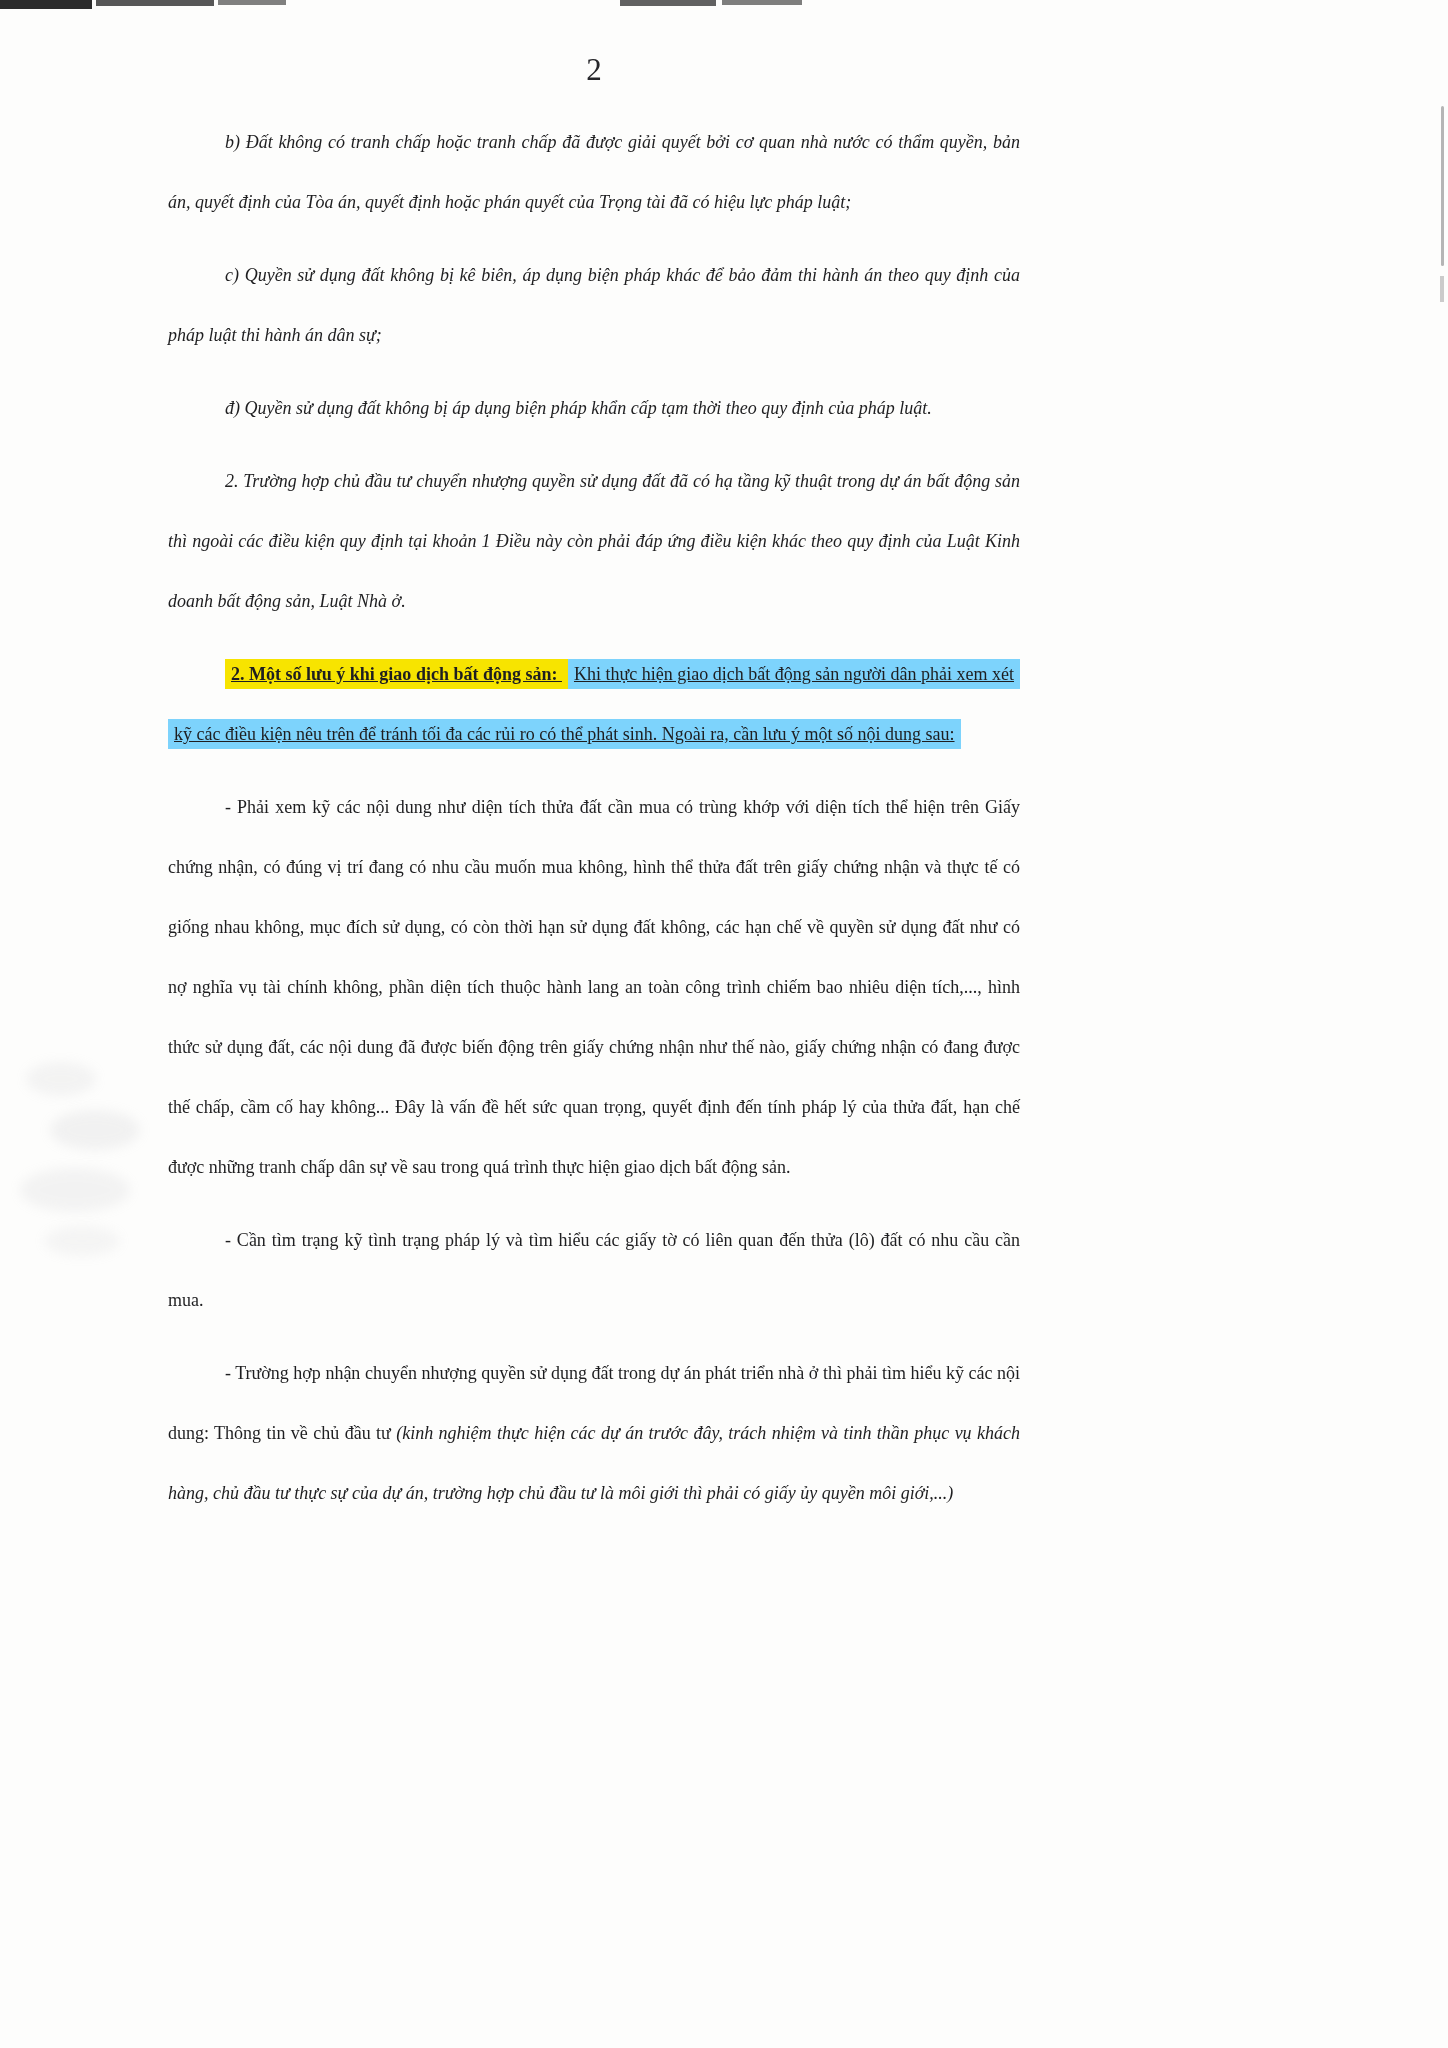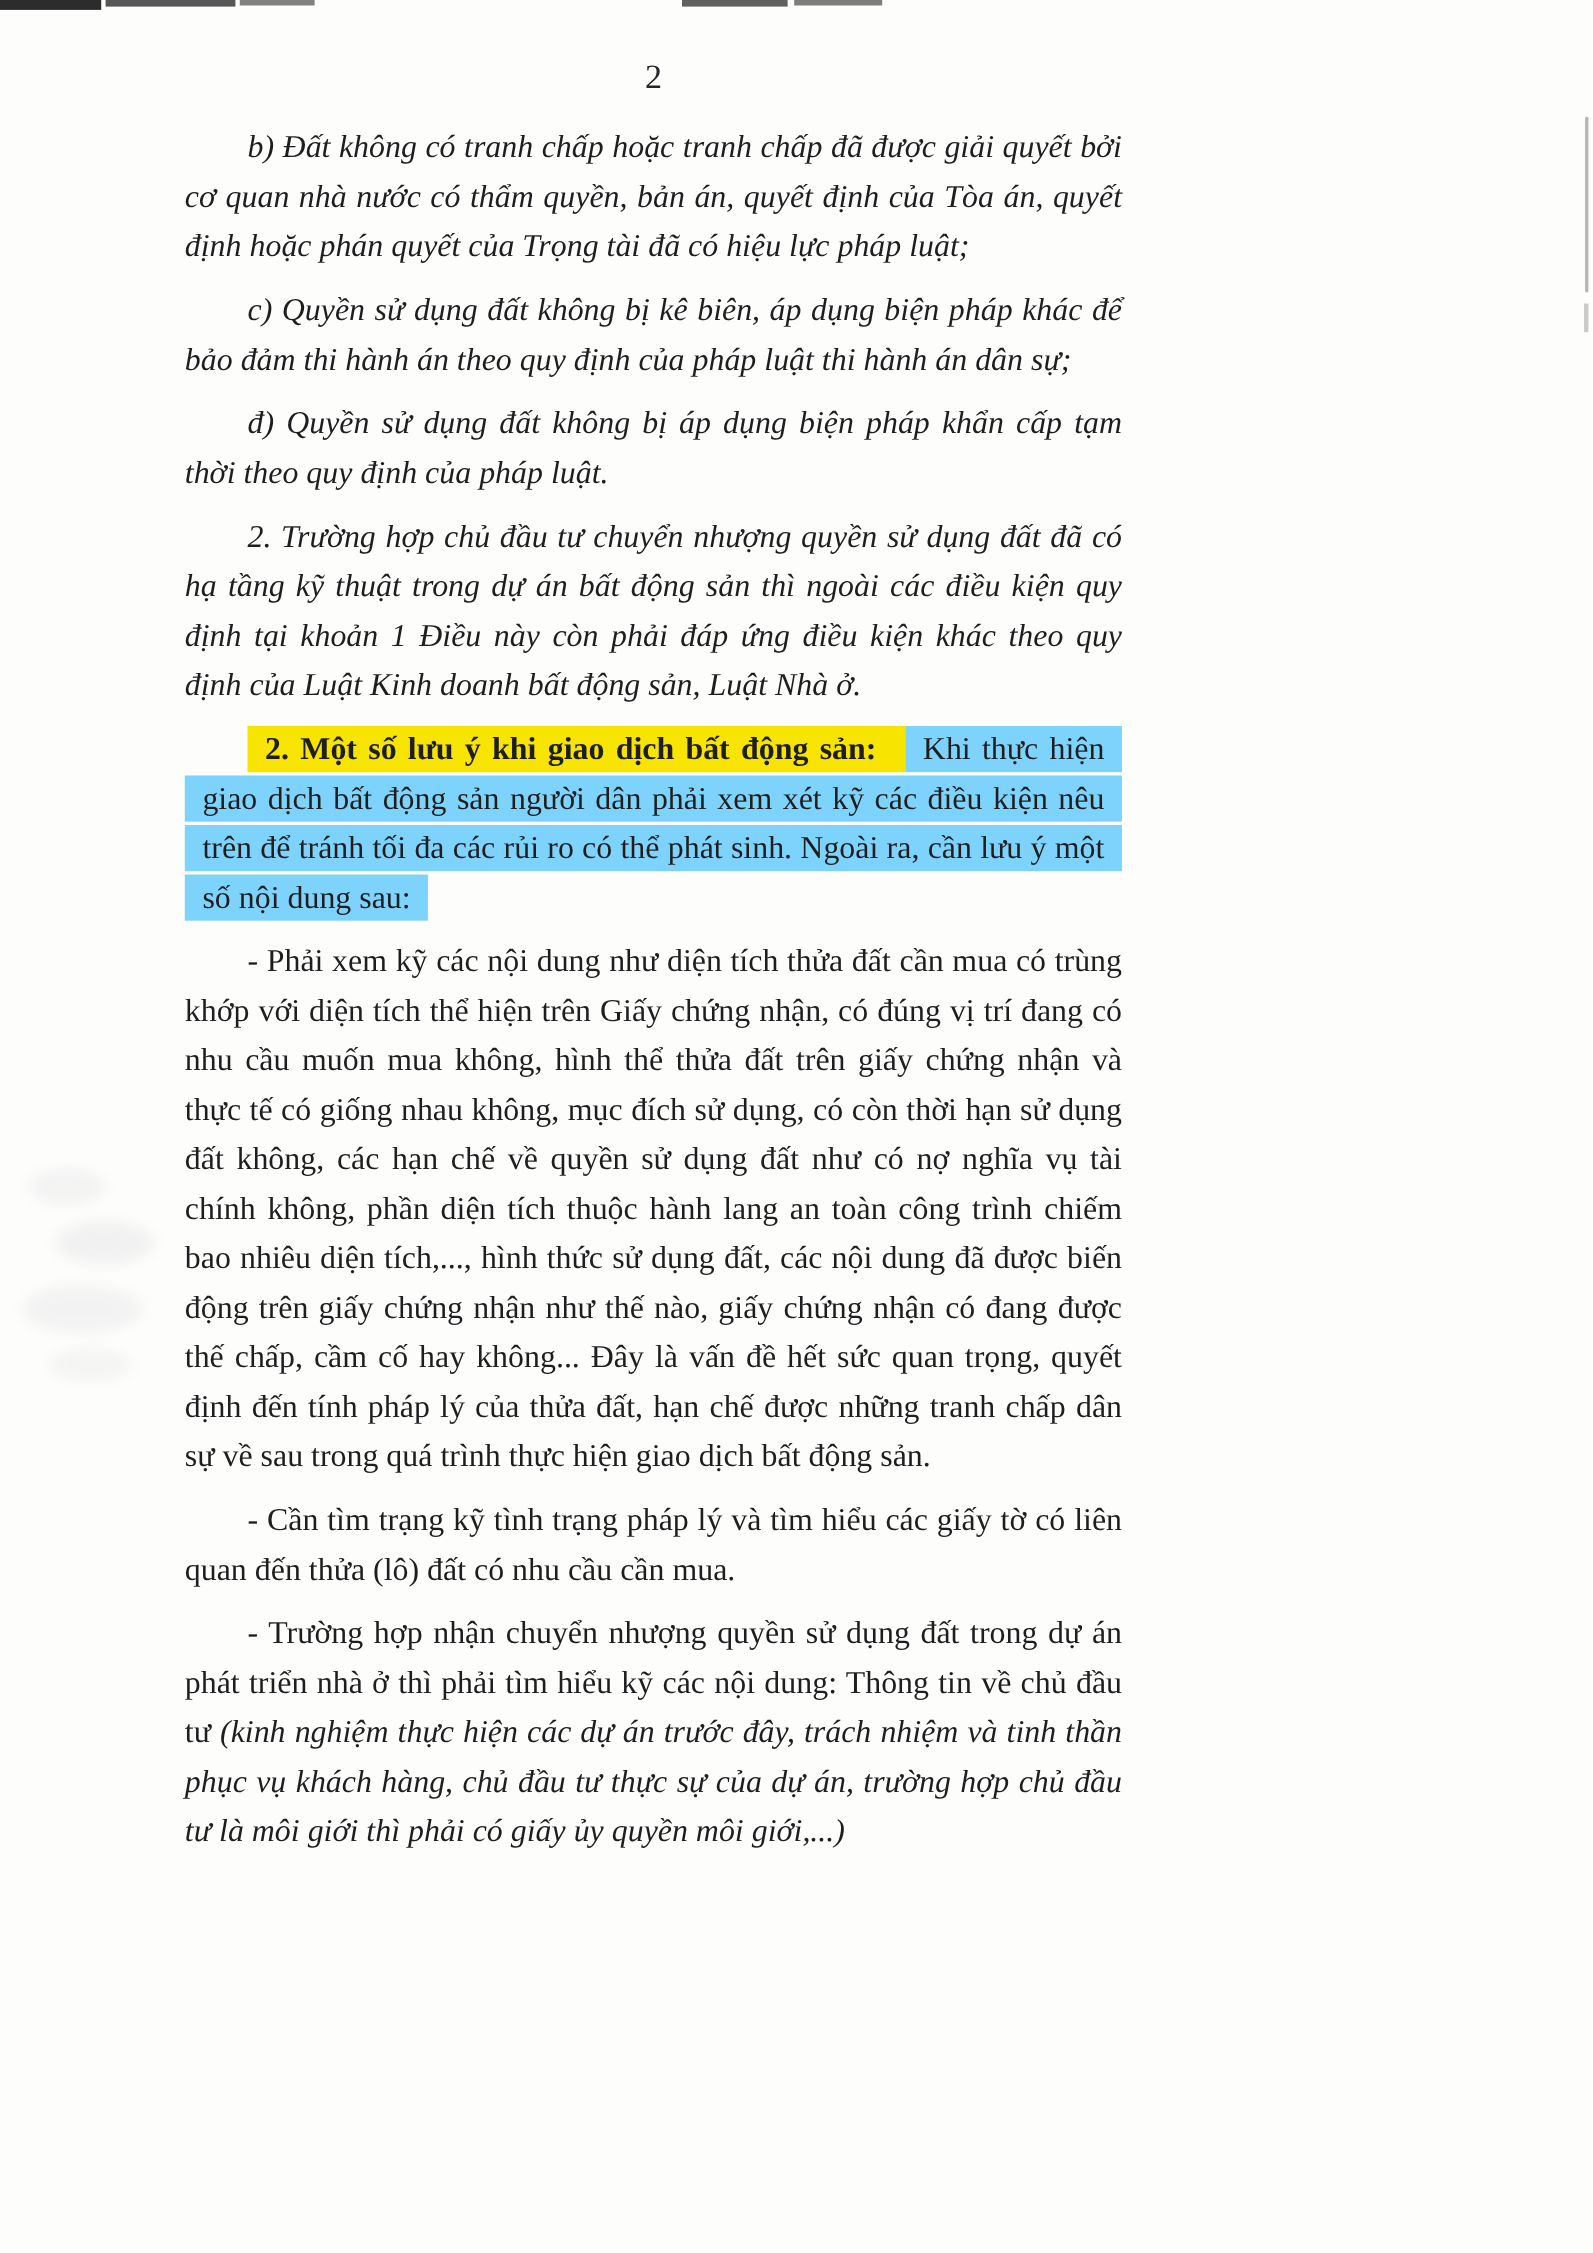--- a/index.html
+++ b/index.html
@@ -29,34 +29,35 @@
     color: #26262a;
   }
   .text-block {
     position: absolute;
     top: 112px;
     left: 168px;
     width: 852px;
   }
   .text-block p {
     margin: 0 0 13px 0;
-    font-size: 29px;
-    line-height: 45px;
+    font-size: 18px;
+    line-height: 60px;
     text-align: justify;
     text-indent: 57px;
   }
   .text-block p.italic {
     font-style: italic;
   }
   .run-bold { font-weight: bold; }
   .run-italic { font-style: italic; }
   .run-highlight {
-    padding: 5px 16px;
+    padding: 5px 6px;
     -webkit-box-decoration-break: clone;
     box-decoration-break: clone;
+    text-decoration: underline;
   }
   
   .artifact { position: absolute; pointer-events: none; }
   .art-top-left-a { left: 0; top: 0; width: 92px; height: 9px; background: #2c2c2c; }
   .art-top-left-b { left: 96px; top: 0; width: 118px; height: 6px; background: #3a3a3a; opacity: .85; }
   .art-top-left-c { left: 218px; top: 0; width: 68px; height: 5px; background: #4a4a4a; opacity: .7; }
   .art-top-mid-a { left: 620px; top: 0; width: 96px; height: 6px; background: #3a3a3a; opacity: .8; }
   .art-top-mid-b { left: 722px; top: 0; width: 80px; height: 5px; background: #474747; opacity: .7; }
   .art-right-line { left: 1441px; top: 106px; width: 3px; height: 160px; background: #8f8f8f; opacity: .65; border-radius: 2px; }
   .art-right-dot { left: 1440px; top: 276px; width: 4px; height: 26px; background: #9a9a9a; opacity: .5; }

